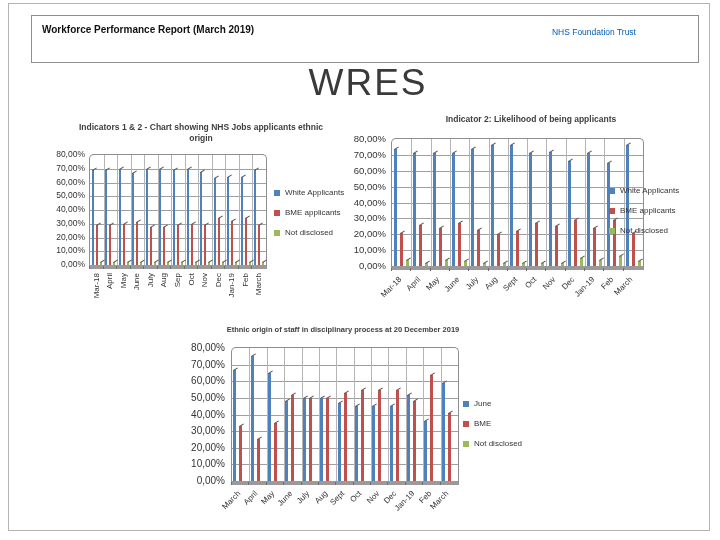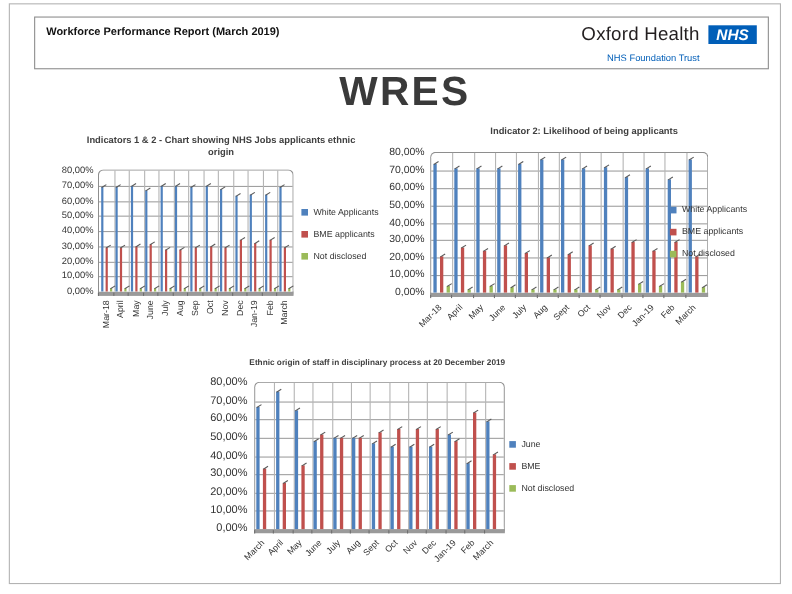--- a/index.html
+++ b/index.html
@@ -15,21 +15,21 @@
     color:#111;line-height:1.45;white-space:nowrap;text-align:right;}
   .logo{position:absolute;right:10px;top:5px;text-align:right;}
   .logo-row{display:flex;align-items:center;justify-content:flex-end;gap:8px;}
   .logo-org{font-size:17px;color:#231f20;letter-spacing:.2px;}
   .logo-nhs{width:44px;height:17px;background:#005eb8;color:#fff;font-weight:bold;
     font-style:italic;font-size:14px;line-height:17px;text-align:center;}
   .logo-sub{font-size:8.5px;color:#005eb8;margin-top:6px;margin-right:52px;}
 
   
   .main-title{position:absolute;left:0;right:0;top:58px;text-align:center;
-    padding-left:18px;font-size:37px;color:#3a3a3a;letter-spacing:2px;font-weight:bold;}
+    padding-left:18px;font-size:37px;color:#3a3a3a;letter-spacing:2px;}
 
   
   .chart{position:absolute;}
   .chart-title{position:absolute;text-align:center;font-weight:bold;color:#404040;}
   .plot{position:absolute;border:1px solid #8e8e8e;border-bottom:4px solid #9a9a9a;
     border-radius:5px 5px 0 0;background:#fff;}
   .gridline-h{position:absolute;left:0;right:0;height:1px;background:#a0a0a0;}
   .gridline-v{position:absolute;top:0;bottom:0;width:1px;background:#b5b5b5;}
   .bar{position:absolute;bottom:0;}
   .bar::after{content:"";position:absolute;top:-5px;left:-1px;width:5px;height:4px;
@@ -74,24 +74,20 @@
 <body>
 
 <div class="canvas">
   <div class="slide">
 
     <div class="header-box">
       <div class="header-title">
         <div>Workforce Performance Report (March 2019)</div>
       </div>
       <div class="logo">
-        <div class="logo-row">
-          <span class="logo-org">Oxford Health</span>
-          <span class="logo-nhs">NHS</span>
-        </div>
         <div class="logo-sub">NHS Foundation Trust</div>
       </div>
     </div>
 
     <div class="main-title">WRES</div>
 
     <div class="chart chart-left rot90">
       <div class="chart-title">Indicators 1 &amp; 2 - Chart showing NHS Jobs applicants ethnic origin</div>
       <div class="ylabels">
           <div class="ylabel" style="top: -5px;">80,00%</div>

